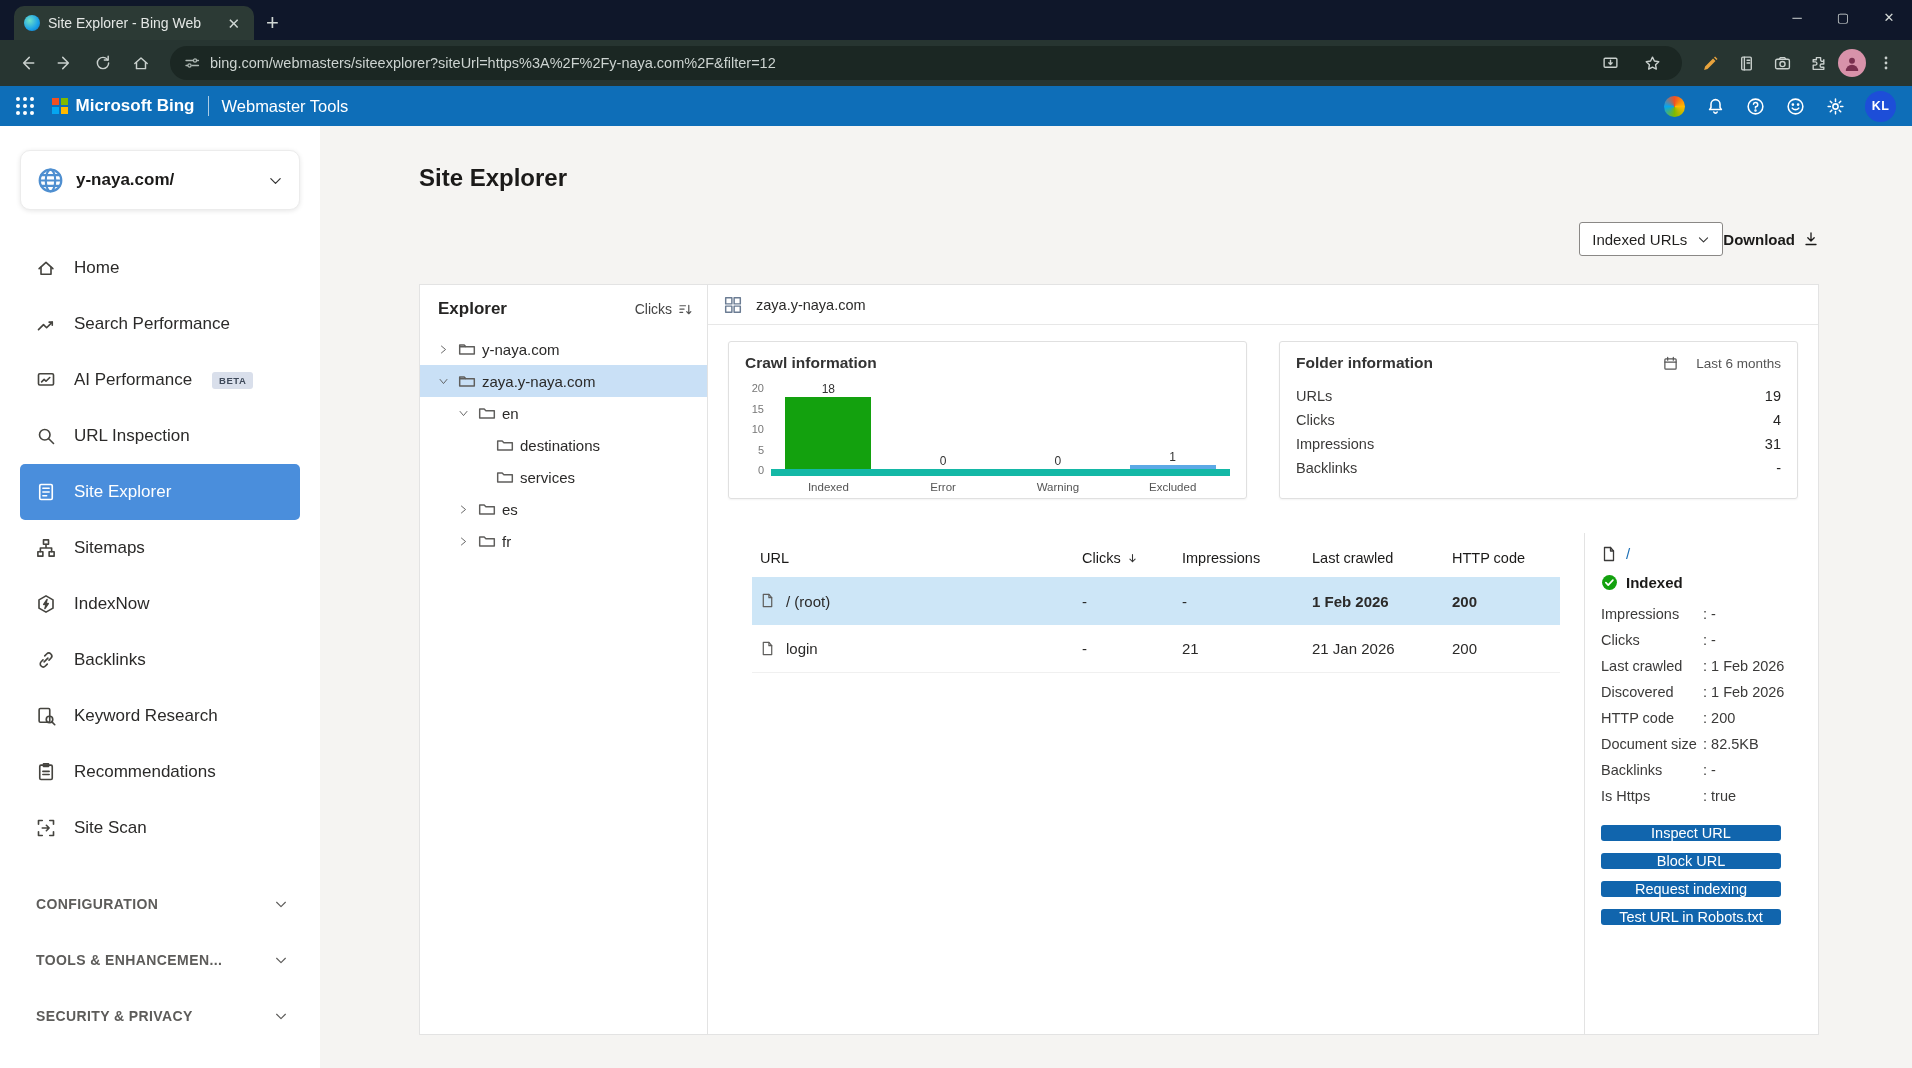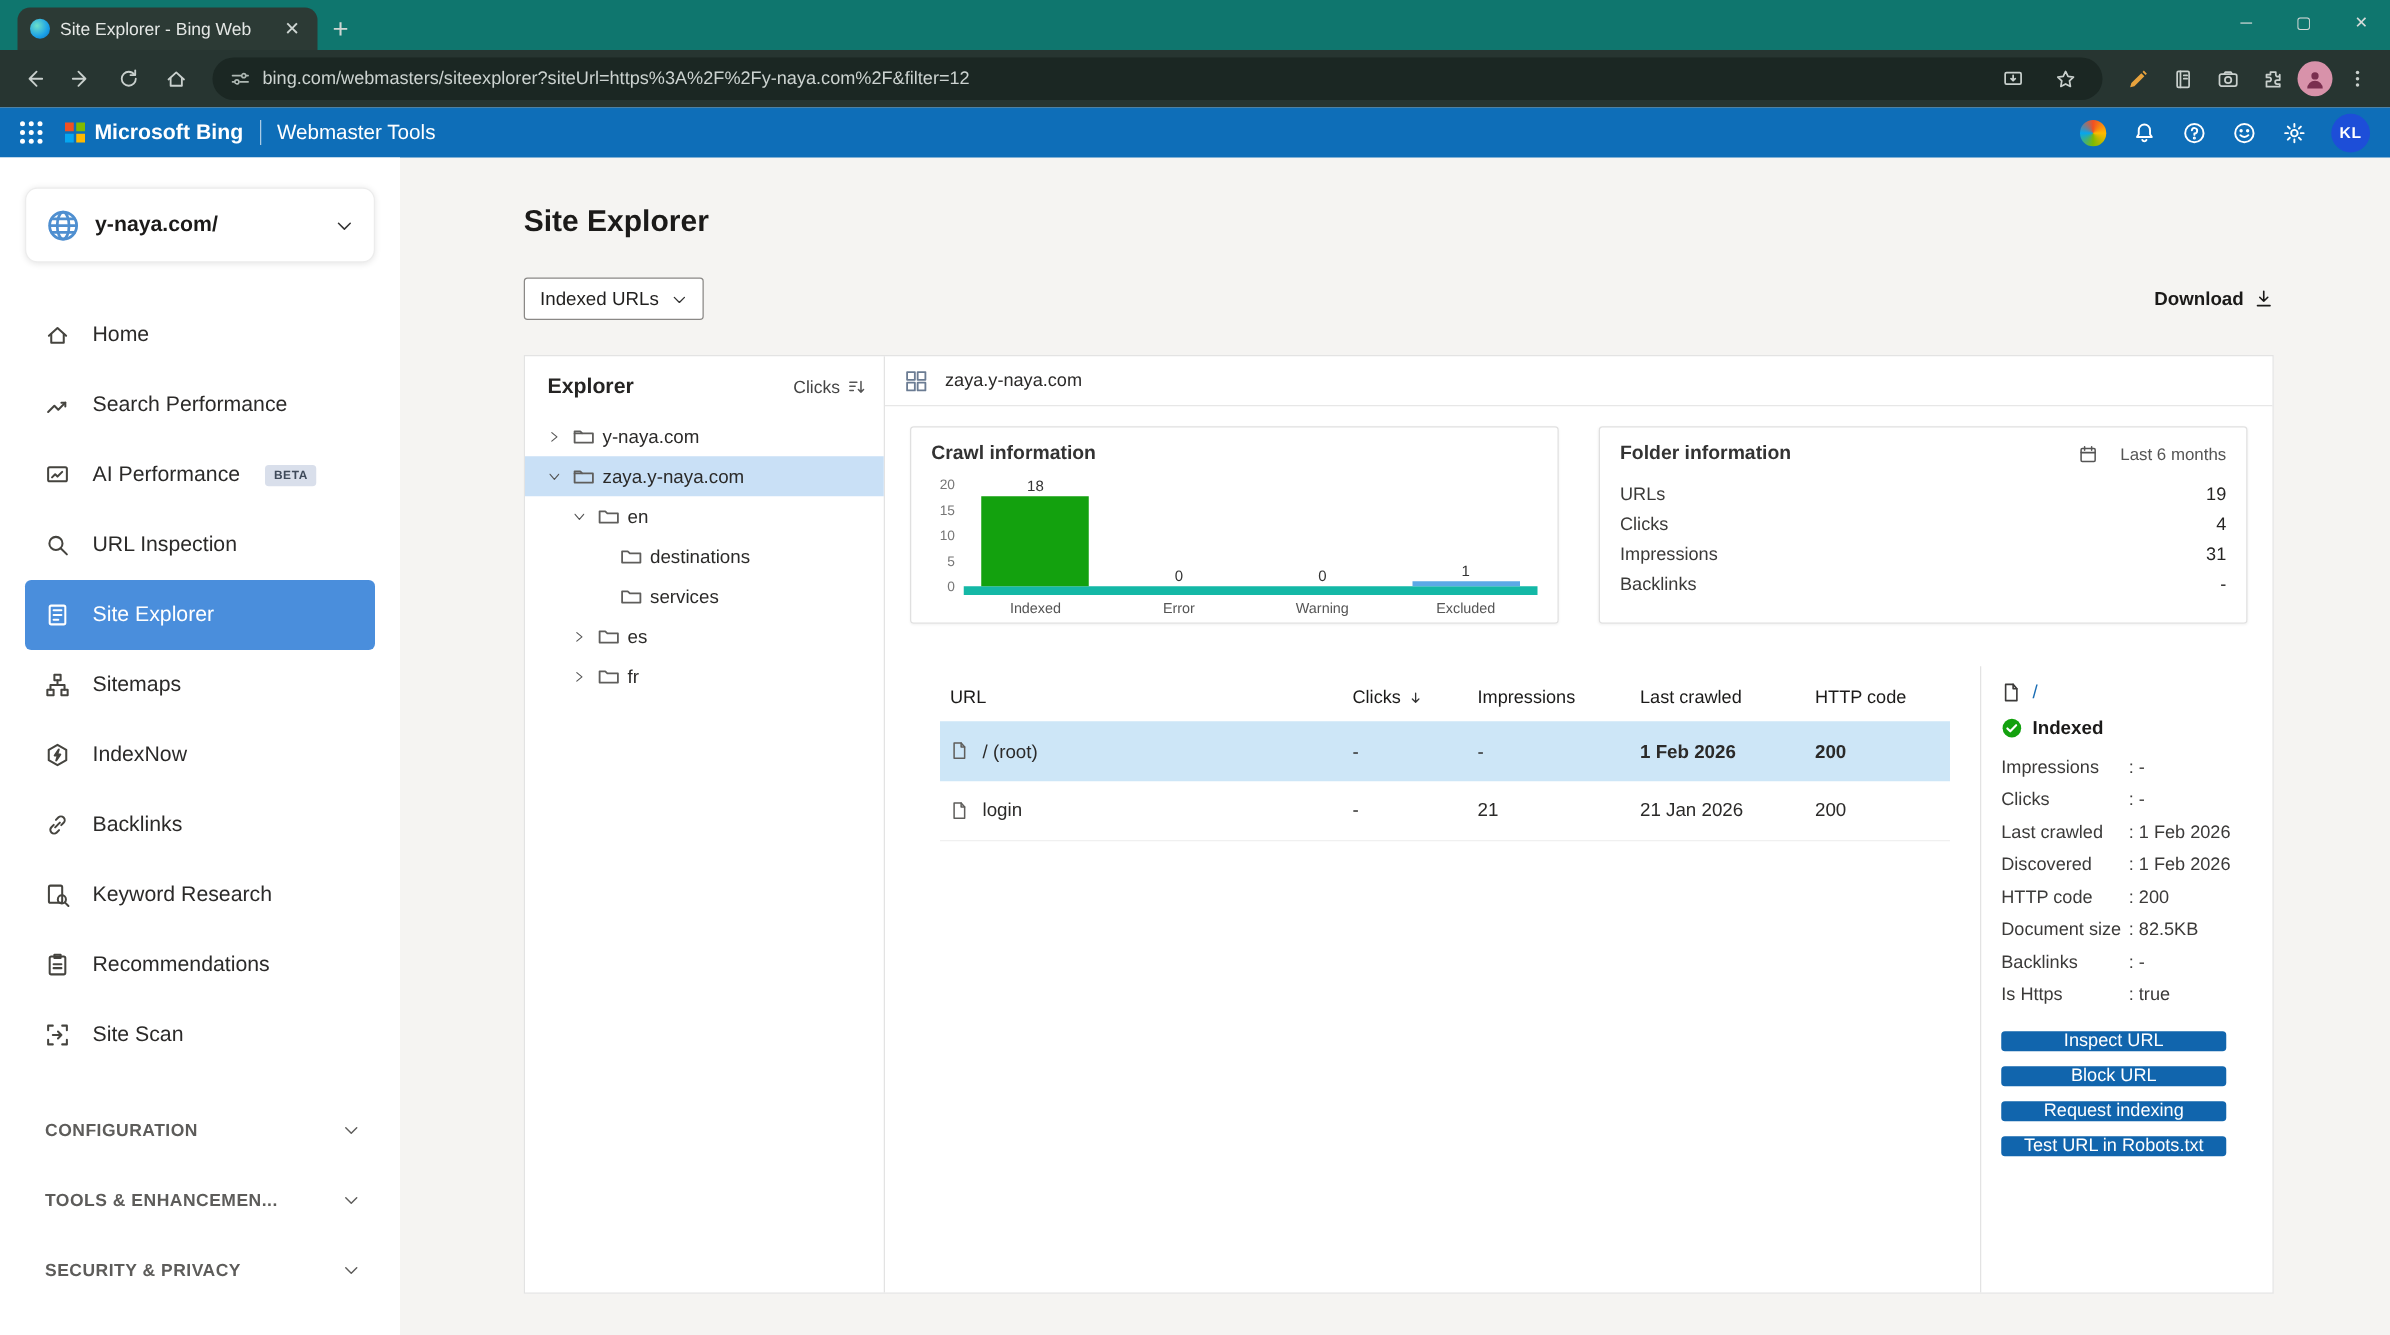--- a/index.html
+++ b/index.html
@@ -2,21 +2,21 @@
 <html><head>
 <meta charset="utf-8">
 <style>
   *{box-sizing:border-box;margin:0;padding:0}
   html,body{width:1912px;height:1068px;overflow:hidden}
   body{font-family:"Liberation Sans",sans-serif;background:#f5f4f2;color:#242424}
   svg{display:block}
   .i{fill:none;stroke:currentColor;stroke-width:1.3;stroke-linecap:round;stroke-linejoin:round}
 
   
-  .tabstrip{height:40px;background:#0f766e;display:flex;align-items:flex-end;position:relative}
+  .tabstrip{height:40px;background:#0f172a;display:flex;align-items:flex-end;position:relative}
   .tab{width:240px;height:34px;background:#2c3a35;border-radius:10px 10px 0 0;margin-left:14px;
        display:flex;align-items:center;gap:8px;padding:0 10px;color:#e4e7e5;font-size:14px}
   .favicon{width:16px;height:16px;border-radius:50%;flex:none;
        background:radial-gradient(circle at 35% 35%,#6ee0c8,#1aa0e8 60%,#0e6eb8)}
   .tab-title{flex:1;white-space:nowrap;overflow:hidden;text-overflow:ellipsis}
   .tab-close{color:#cfd6d3;font-size:15px;line-height:1;padding:2px 4px;border-radius:4px}
   .newtab{color:#cfd6d3;font-size:22px;margin:0 0 6px 12px;line-height:1}
   .win-controls{position:absolute;right:0;top:0;height:34px;display:flex}
   .win-btn{width:46px;display:flex;align-items:center;justify-content:center;color:#d6dbd9;font-size:13px}
 
@@ -55,21 +55,21 @@
   .nav-item.selected{background:#4a8edc;color:#fff;margin:0 20px;padding-left:16px;border-radius:5px}
   .nav-item.selected .nicon{color:#fff}
   .beta-badge{background:#d9dfeb;color:#3f4a5a;font-size:9.5px;font-weight:bold;border-radius:3px;
        padding:3px 7px;letter-spacing:.5px;margin-left:2px}
   .nav-sections{margin-top:20px}
   .nav-section{height:56px;display:flex;align-items:center;justify-content:space-between;
        padding:0 32px 0 36px;font-size:14px;font-weight:bold;color:#5d5c5a;letter-spacing:.4px;cursor:pointer}
 
   .main{flex:1;padding:0 93px 0 99px;overflow:hidden}
   .page-title{font-size:24px;font-weight:bold;color:#1b1a19;margin-top:38px}
-  .controls-row{margin-top:30px;display:flex;align-items:center;justify-content:space-between}
+  .controls-row{margin-top:30px;display:flex;align-items:center;justify-content:flex-end}
   .filter-dd{height:34px;background:#fff;border:1px solid #8a8886;border-radius:3px;display:flex;
        align-items:center;gap:10px;padding:0 12px;font-size:15px;color:#201f1e;cursor:pointer}
   .download{display:flex;align-items:center;gap:8px;font-size:15px;font-weight:bold;color:#1b1a19;cursor:pointer}
 
   
   .panel{margin-top:28px;height:751px;background:#fff;border:1px solid #e3e3e3;display:flex}
   .explorer{width:288px;flex:none;border-right:1px solid #e3e3e3;display:flex;flex-direction:column}
   .explorer-head{height:48px;display:flex;align-items:center;justify-content:space-between;padding:0 14px 0 18px}
   .explorer-title{font-size:17px;font-weight:bold;color:#252423}
   .sort-by{display:flex;align-items:center;gap:6px;font-size:14px;color:#444;cursor:pointer}

